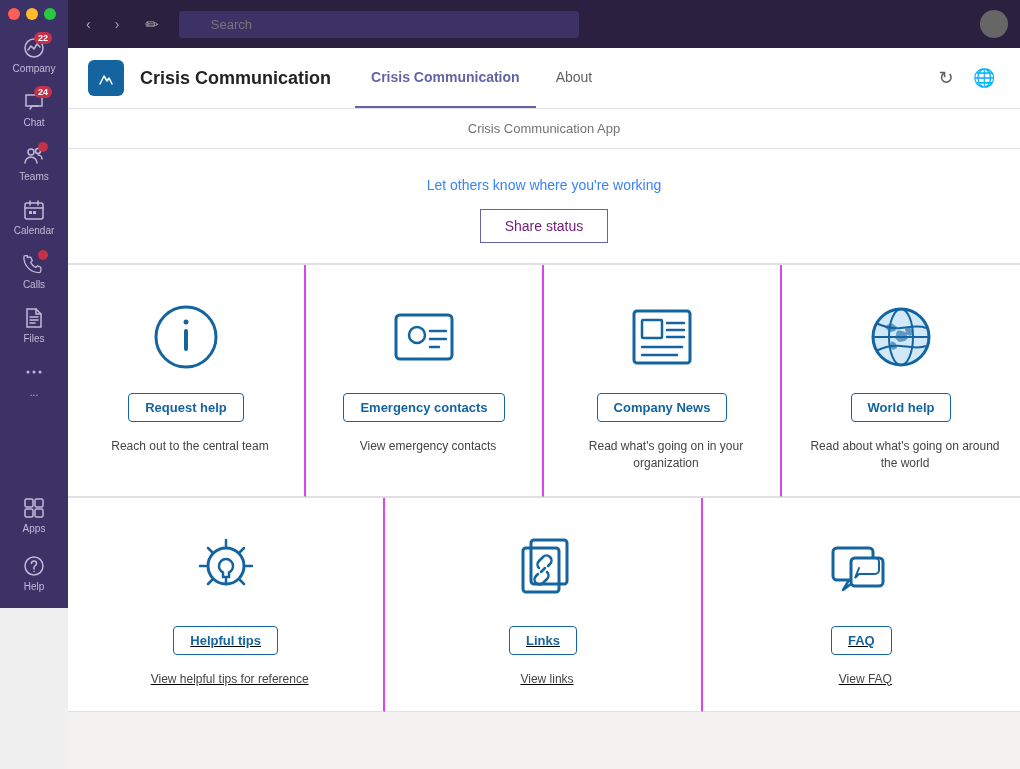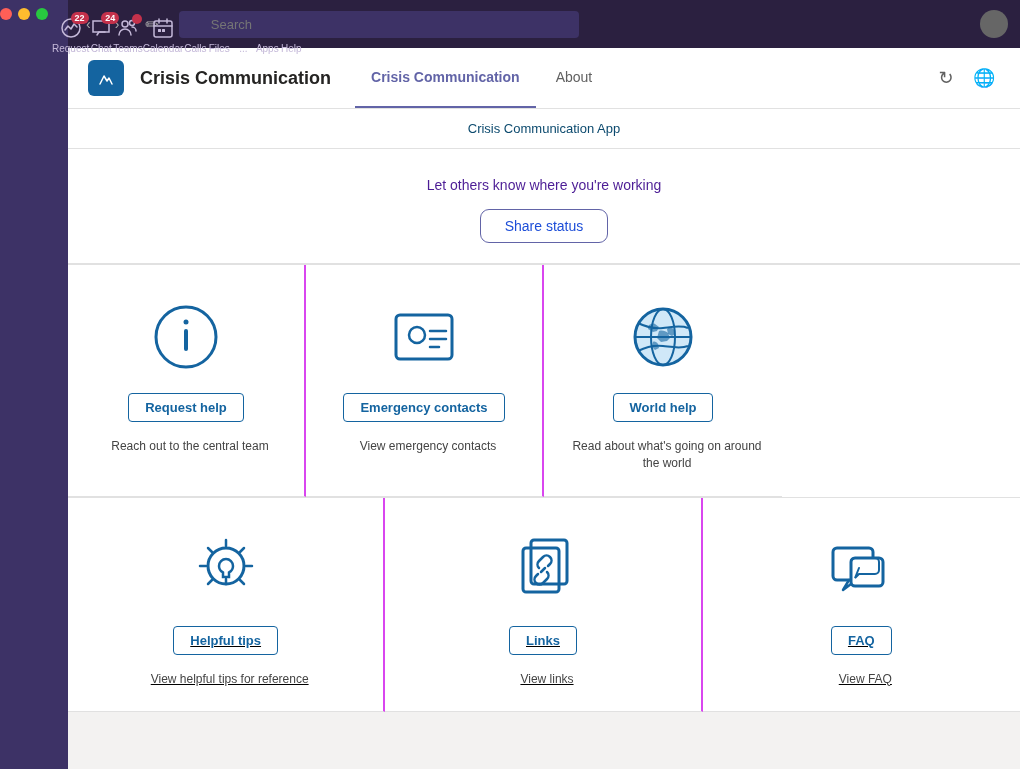--- a/index.html
+++ b/index.html
@@ -3,23 +3,24 @@
   <meta charset="utf-8">
   <style>
     * { box-sizing: border-box; margin: 0; padding: 0; }
     body { font-family: 'Segoe UI', Arial, sans-serif; background: #f0f0f0; width: 1020px; height: 769px; overflow: hidden; display: flex; }
 
     
     .sidebar {
       width: 68px;
       background: #3d3266;
       display: flex;
-      flex-direction: row;
+      flex-direction: column;
+      align-items: center;
       padding-top: 8px;
-      height: 769px;
+      height: 608px;
       flex-shrink: 0;
     }
     .sidebar-item {
       display: flex;
       flex-direction: column;
       align-items: center;
       width: 100%;
       padding: 8px 0;
       cursor: pointer;
       color: #c4b8d8;
@@ -227,37 +228,37 @@
 
     
     .hero {
       text-align: center;
       padding: 28px 20px 20px;
       background: #fff;
       border-bottom: 1px solid #e1e1e1;
     }
     .hero-subtitle {
       font-size: 14px;
-      color: #4c1d95;
+      color: #3b82f6;
       margin-bottom: 16px;
     }
     .app-header-label {
       font-size: 13px;
-      color: #0c4a6e;
+      color: #737373;
       text-align: center;
       padding: 12px;
       background: #fff;
       border-bottom: 1px solid #e1e1e1;
     }
     .share-btn {
       border: 1.5px solid #6264a7;
       background: #fff;
-      color: #1d4ed8;
+      color: #701a75;
       padding: 8px 24px;
-      border-radius: 9px;
+      border-radius: 0;
       cursor: pointer;
       font-size: 14px;
       font-weight: 500;
     }
 
     
     .cards-grid {
       display: grid;
       grid-template-columns: 1fr 1fr 1fr 1fr;
       border-top: 1px solid #e1e1e1;
@@ -319,21 +320,21 @@
   </div>
 
   <div class="sidebar-item">
     <div class="sidebar-icon">
       <svg width="22" height="22" viewBox="0 0 22 22" fill="none">
         <path d="M11 2a9 9 0 100 18A9 9 0 0011 2z" stroke="#c4b8d8" stroke-width="1.5" fill="none"></path>
         <path d="M5 13l3-4 3 3 3-5 3 3" stroke="#c4b8d8" stroke-width="1.5" stroke-linecap="round" stroke-linejoin="round"></path>
       </svg>
       <span class="badge">22</span>
     </div>
-    <span class="sidebar-label">Request</span>
+    <span class="sidebar-label">Company</span>
   </div>
 
   <div class="sidebar-item">
     <div class="sidebar-icon">
       <svg width="22" height="22" viewBox="0 0 22 22" fill="none">
         <path d="M3 4h16v11H3z" stroke="#c4b8d8" stroke-width="1.5" fill="none" rx="2"></path>
         <path d="M7 18l2-3h6" stroke="#c4b8d8" stroke-width="1.5" stroke-linecap="round"></path>
       </svg>
       <span class="badge">24</span>
     </div>
@@ -486,20 +487,35 @@
               <rect x="28" cy="34" width="8" height="8"></rect>
               <line x1="46" y1="34" x2="62" y2="34" stroke="#1464a0" stroke-width="2.5" stroke-linecap="round"></line>
               <line x1="46" y1="42" x2="62" y2="42" stroke="#1464a0" stroke-width="2.5" stroke-linecap="round"></line>
               <line x1="46" y1="50" x2="55" y2="50" stroke="#1464a0" stroke-width="2.5" stroke-linecap="round"></line>
             </svg>
           </div>
           <button class="card-btn">Emergency contacts</button>
           <p class="card-desc">View emergency contacts</p>
         </div>
 
+        <div class="card">
+          <div class="card-icon">
+            <svg width="80" height="80" viewBox="0 0 80 80" fill="none">
+              <rect x="12" y="14" width="56" height="52" rx="3" stroke="#1464a0" stroke-width="3" fill="none"></rect>
+              <rect x="20" y="23" width="20" height="18" rx="1" stroke="#1464a0" stroke-width="2.5" fill="none"></rect>
+              <line x1="45" y1="26" x2="62" y2="26" stroke="#1464a0" stroke-width="2.5" stroke-linecap="round"></line>
+              <line x1="45" y1="33" x2="62" y2="33" stroke="#1464a0" stroke-width="2.5" stroke-linecap="round"></line>
+              <line x1="45" y1="40" x2="62" y2="40" stroke="#1464a0" stroke-width="2.5" stroke-linecap="round"></line>
+              <line x1="20" y1="50" x2="60" y2="50" stroke="#1464a0" stroke-width="2.5" stroke-linecap="round"></line>
+              <line x1="20" y1="58" x2="55" y2="58" stroke="#1464a0" stroke-width="2.5" stroke-linecap="round"></line>
+            </svg>
+          </div>
+          <button class="card-btn">Company News</button>
+          <p class="card-desc">Read what's going on in your organization</p>
+        </div>
 
         <div class="card">
           <div class="card-icon">
             <svg width="80" height="80" viewBox="0 0 80 80" fill="none">
               <circle cx="40" cy="40" r="28" stroke="#1464a0" stroke-width="3" fill="#d0e8f8"></circle>
               <ellipse cx="40" cy="40" rx="12" ry="28" stroke="#1464a0" stroke-width="2" fill="none"></ellipse>
               <line x1="12" y1="40" x2="68" y2="40" stroke="#1464a0" stroke-width="2"></line>
               <path d="M15 26c8 4 16 6 25 5s18-3 25 0" stroke="#1464a0" stroke-width="2" fill="none"></path>
               <path d="M15 54c8-4 16-6 25-5s18 3 25 0" stroke="#1464a0" stroke-width="2" fill="none"></path>
 

